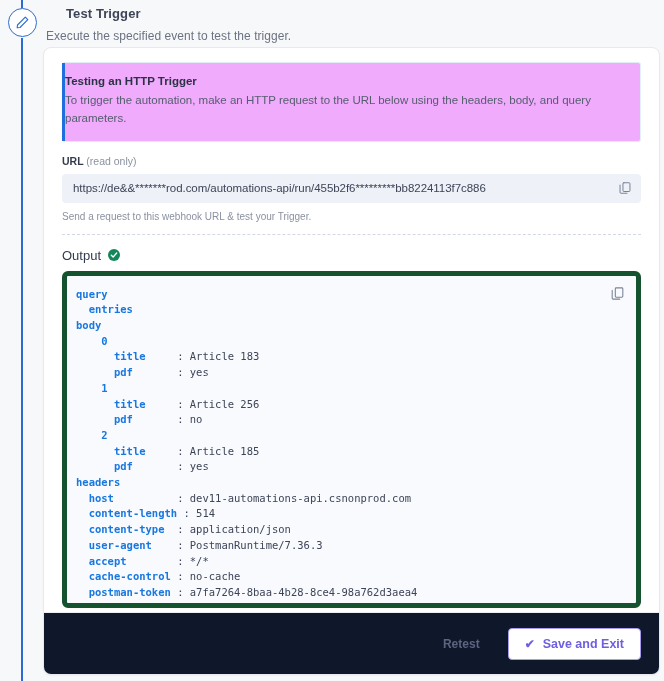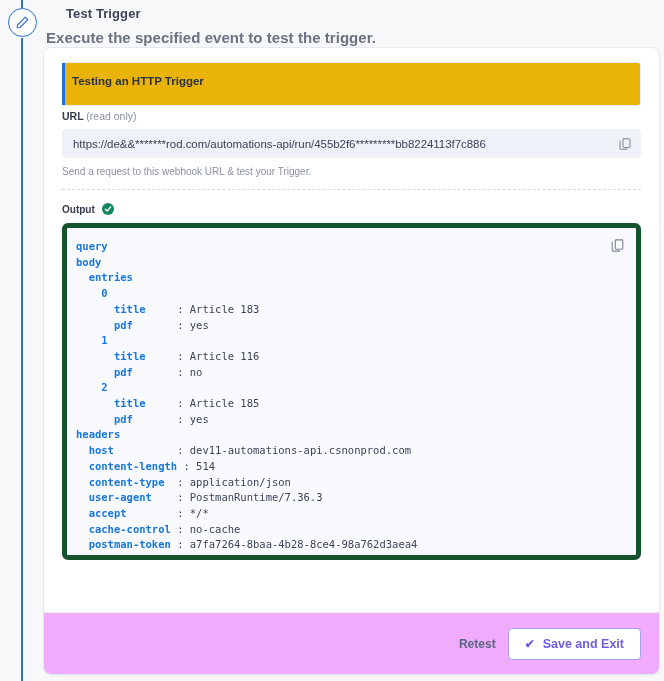--- a/index.html
+++ b/index.html
@@ -28,44 +28,44 @@
     display: flex; align-items: center; justify-content: center;
   }
   .rail-node svg { display: block; }
 
   
   .head { position: absolute; left: 46px; top: 6px; width: 600px; }
   .head h1 {
     font-size: 13px; font-weight: bold; color: #3d4457; letter-spacing: .1px; margin-left: 20px;
   }
   .head p {
-    margin-top: 8px; font-size: 15px; color: #6b7280; letter-spacing: .05px; font-weight: bold;
+    margin-top: 8px; font-size: 12px; color: #6b7280; letter-spacing: .05px;
   }
 
   
   .card {
     position: absolute; left: 43px; top: 47px;
     width: 617px; height: 628px;
     background: #ffffff;
     border: 1px solid #e6e9f0;
     border-radius: 8px;
     box-shadow: 0 1px 2px rgba(20,30,60,.04);
     overflow: hidden;
   }
   .card-body { padding: 14px 18px 0 18px; }
 
   
   .banner {
     position: relative;
-    background: #eab308;
+    background: #f0abfc;
     border: 1px solid #e3eef5;
     border-left: none;
     border-radius: 3px;
-    padding: 12px 14px 13px 10px;
-    margin-bottom: 4px;
+    padding: 12px 14px 13px 3px;
+    margin-bottom: 13px;
   }
   .banner::before {
     content: ""; position: absolute; left: 0; top: 0; bottom: 0;
     width: 3px; background: #1f6fde;
   }
   .banner-title {
     font-size: 11.5px; font-weight: bold; color: #2b3245; margin-bottom: 5px;
   }
   .banner-text {
     font-size: 11.5px; color: #555d6e; line-height: 1.55;
@@ -100,21 +100,21 @@
   .dashed-sep {
     margin-top: 12px;
     border-top: 1px dashed #d4d8e2;
   }
 
   
   .out-head {
     display: flex; align-items: center; gap: 7px;
     margin-top: 13px; margin-bottom: 8px;
   }
-  .out-head .t { font-size: 10px; font-weight: bold; color: #343b4d; }
+  .out-head .t { font-size: 13px; font-weight: normal; color: #343b4d; }
   .check-badge {
     width: 12px; height: 12px; border-radius: 50%; background: #12875b;
     display: flex; align-items: center; justify-content: center;
   }
   .out-box {
     position: relative;
     background: #f8fafd;
     border: 5px solid #14532d;
     border-radius: 6px;
     padding: 11px 34px 11px 9px;
@@ -129,22 +129,22 @@
   .row { white-space: pre; }
   .k { color: #1878e0; font-weight: bold; }
   .v { color: #3d4457; }
   .out-copy { position: absolute; right: 10px; top: 10px; width: 16px; height: 16px; cursor: pointer; }
 
   
   .foot {
     position: absolute; left: 0; right: 0; bottom: 0; height: 62px;
     border-top: 1px solid #edeff4;
     display: flex; align-items: center; justify-content: flex-end;
-    padding-right: 18px; gap: 2px;
-    background: #f0abfc;
+    padding-right: 18px; gap: 18px;
+    background: #0f172a;
   }
   .btn-text {
     font-size: 12px; color: #5c6480; font-weight: bold;
     padding: 7px 10px; cursor: pointer; background: none; border: none;
     font-family: "Liberation Sans", sans-serif;
   }
   .btn-outline {
     display: flex; align-items: center; gap: 8px;
     font-size: 12.5px; color: #6d5fe0; font-weight: bold;
     background: #ffffff;
@@ -174,20 +174,21 @@
   <div class="head">
     <h1>Test Trigger</h1>
     <p>Execute the specified event to test the trigger.</p>
   </div>
 
   <div class="card">
     <div class="card-body">
 
       <div class="banner">
         <div class="banner-title">Testing an HTTP Trigger</div>
+        <div class="banner-text">To trigger the automation, make an HTTP request to the URL below using the headers, body, and query parameters.</div>
       </div>
 
       <div class="field-label">
         <span>URL</span>
         <span class="sub">(read only)</span>
       </div>
       <div class="url-box">
         <span class="url-text">https://de&amp;&amp;*******rod.com/automations-api/run/455b2f6*********bb8224113f7c886</span>
         <span class="copy-btn">
           <svg width="14" height="14" viewBox="0 0 24 24" fill="none" stroke="#7a8294" stroke-width="1.7" stroke-linecap="round" stroke-linejoin="round">
@@ -204,27 +205,27 @@
         <span class="check-badge">
           <svg width="8" height="8" viewBox="0 0 24 24" fill="none" stroke="#ffffff" stroke-width="4" stroke-linecap="round" stroke-linejoin="round">
             <path d="M4 12.5l5.5 5.5L20 6"></path>
           </svg>
         </span>
       </div>
 
       <div class="out-box">
         <div class="tree" id="tree">
             <div class="row"><span class="k">query</span></div>
+            <div class="row"><span class="k">  entries</span></div>
             <div class="row"><span class="k">body</span></div>
-            <div class="row"><span class="k">  entries</span></div>
             <div class="row"><span class="k">    0</span></div>
             <div class="row"><span class="k">      title</span><span class="v">     : Article 183</span></div>
             <div class="row"><span class="k">      pdf</span><span class="v">       : yes</span></div>
             <div class="row"><span class="k">    1</span></div>
-            <div class="row"><span class="k">      title</span><span class="v">     : Article 116</span></div>
+            <div class="row"><span class="k">      title</span><span class="v">     : Article 256</span></div>
             <div class="row"><span class="k">      pdf</span><span class="v">       : no</span></div>
             <div class="row"><span class="k">    2</span></div>
             <div class="row"><span class="k">      title</span><span class="v">     : Article 185</span></div>
             <div class="row"><span class="k">      pdf</span><span class="v">       : yes</span></div>
             <div class="row"><span class="k">headers</span></div>
             <div class="row"><span class="k">  host</span><span class="v">          : dev11-automations-api.csnonprod.com</span></div>
             <div class="row"><span class="k">  content-length</span><span class="v"> : 514</span></div>
             <div class="row"><span class="k">  content-type</span><span class="v">  : application/json</span></div>
             <div class="row"><span class="k">  user-agent</span><span class="v">    : PostmanRuntime/7.36.3</span></div>
             <div class="row"><span class="k">  accept</span><span class="v">        : */*</span></div>

